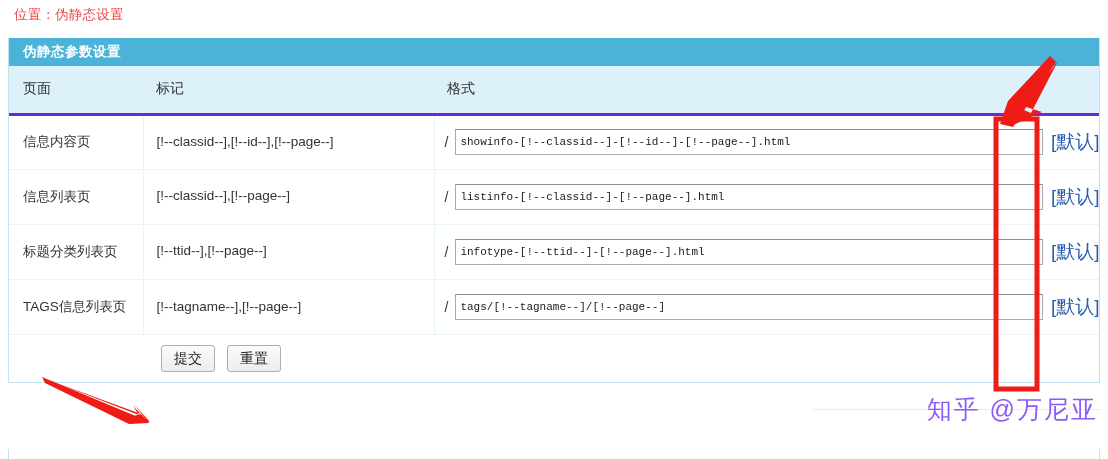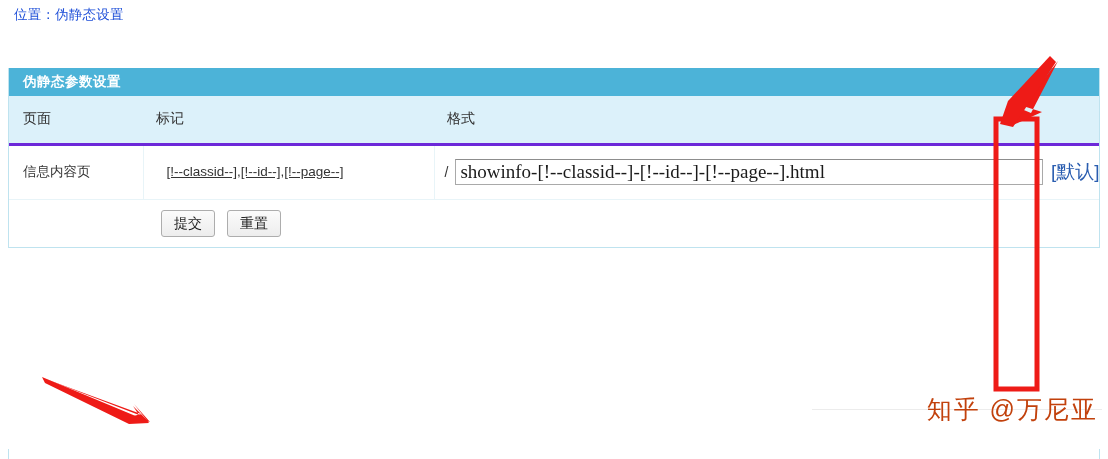--- a/index.html
+++ b/index.html
@@ -16,36 +16,35 @@
     color: #333333;
     position: relative;
   }
 
   
   .breadcrumb {
     position: absolute;
     left: 14px;
     top: 6px;
     font-size: 13.5px;
-    color: #1d4ed8;
+    color: #ef4444;
     letter-spacing: 0.2px;
     white-space: nowrap;
   }
 
   
   .panel {
     position: absolute;
     left: 8px;
     top: 38px;
     width: 1092px;
     border: 1px solid #bfe3ef;
     border-top: none;
     background: #3b82f6;
     box-sizing: border-box;
-    margin-top: 30px;
   }
   .panel-title {
     height: 28px;
     line-height: 28px;
     background: #4cb3d8;
     color: #ffffff;
     font-weight: bold;
     font-size: 13.5px;
     padding-left: 14px;
     letter-spacing: 0.5px;
@@ -87,25 +86,24 @@
     box-sizing: border-box;
     background: #ffffff;
   }
   table.params tbody tr:first-child td { border-top: 3px solid #6d28d9; }
   table.params tbody td.td-format {
     border-right: none;
     padding-left: 10px;
     padding-right: 6px;
   }
   table.params tbody td.td-mark {
-    padding-left: 23px;
+    padding-left: 13px;
     padding-right: 8px;
     line-height: 1.5;
     word-break: break-all;
-    text-decoration: underline;
   }
   tr.row-tall td { height: 74px; }
 
   
   .fmt-wrap {
     display: flex;
     align-items: center;
     gap: 6px;
     width: 100%;
   }
@@ -116,22 +114,22 @@
     padding-right: 1px;
   }
   .fmt-input {
     flex: 1 1 auto;
     min-width: 0;
     height: 26px;
     line-height: 26px;
     border: 1px solid #a9a9a9;
     border-top-color: #8d8d8d;
     background: #ffffff;
-    font-family: Liberation Serif, serif;
-    font-size: 19px;
+    font-family: Liberation Mono, monospace;
+    font-size: 11px;
     color: #1a1a1a;
     padding: 0 4px;
     box-sizing: border-box;
     outline: none;
     border-radius: 0;
   }
   .default-link {
     flex: 0 0 auto;
     color: #2a5db0;
     font-size: 19px;
@@ -193,21 +191,21 @@
     width: 1108px; height: 459px;
     pointer-events: none;
   }
 
   
   .watermark {
     position: absolute;
     right: 10px;
     top: 393px;
     font-size: 25px;
-    color: #c2410c;
+    color: #8b5cf6;
     letter-spacing: 2px;
     white-space: nowrap;
     font-family: "Liberation Sans", "DejaVu Sans", sans-serif;
   }
   .wm-line {
     position: absolute;
     right: 6px;
     top: 409px;
     width: 290px;
     height: 1px;
@@ -243,22 +241,55 @@
         <td class="td-mark">[!--classid--],[!--id--],[!--page--]</td>
         <td class="td-format">
           <div class="fmt-wrap">
             <span class="slash">/</span>
             <input class="fmt-input" type="text" value="showinfo-[!--classid--]-[!--id--]-[!--page--].html" style="">
             <a class="default-link" href="#">[默认]</a>
           </div>
         </td>
       </tr>
 
-
-
+      <tr>
+        <td class="td-page">信息列表页</td>
+        <td class="td-mark">[!--classid--],[!--page--]</td>
+        <td class="td-format">
+          <div class="fmt-wrap">
+            <span class="slash">/</span>
+            <input class="fmt-input" type="text" value="listinfo-[!--classid--]-[!--page--].html" style="">
+            <a class="default-link" href="#">[默认]</a>
+          </div>
+        </td>
+      </tr>
+
+      <tr>
+        <td class="td-page">标题分类列表页</td>
+        <td class="td-mark">[!--ttid--],[!--page--]</td>
+        <td class="td-format">
+          <div class="fmt-wrap">
+            <span class="slash">/</span>
+            <input class="fmt-input" type="text" value="infotype-[!--ttid--]-[!--page--].html" style="">
+            <a class="default-link" href="#">[默认]</a>
+          </div>
+        </td>
+      </tr>
+
+      <tr>
+        <td class="td-page">TAGS信息列表页</td>
+        <td class="td-mark">[!--tagname--],[!--page--]</td>
+        <td class="td-format">
+          <div class="fmt-wrap">
+            <span class="slash">/</span>
+            <input class="fmt-input" type="text" value="tags/[!--tagname--]/[!--page--]" style="">
+            <a class="default-link" href="#">[默认]</a>
+          </div>
+        </td>
+      </tr>
 
 
     </tbody>
   </table>
 
   <div class="btn-bar">
     <button class="btn" type="button">提交</button>
     <button class="btn" type="button">重置</button>
   </div>
 

